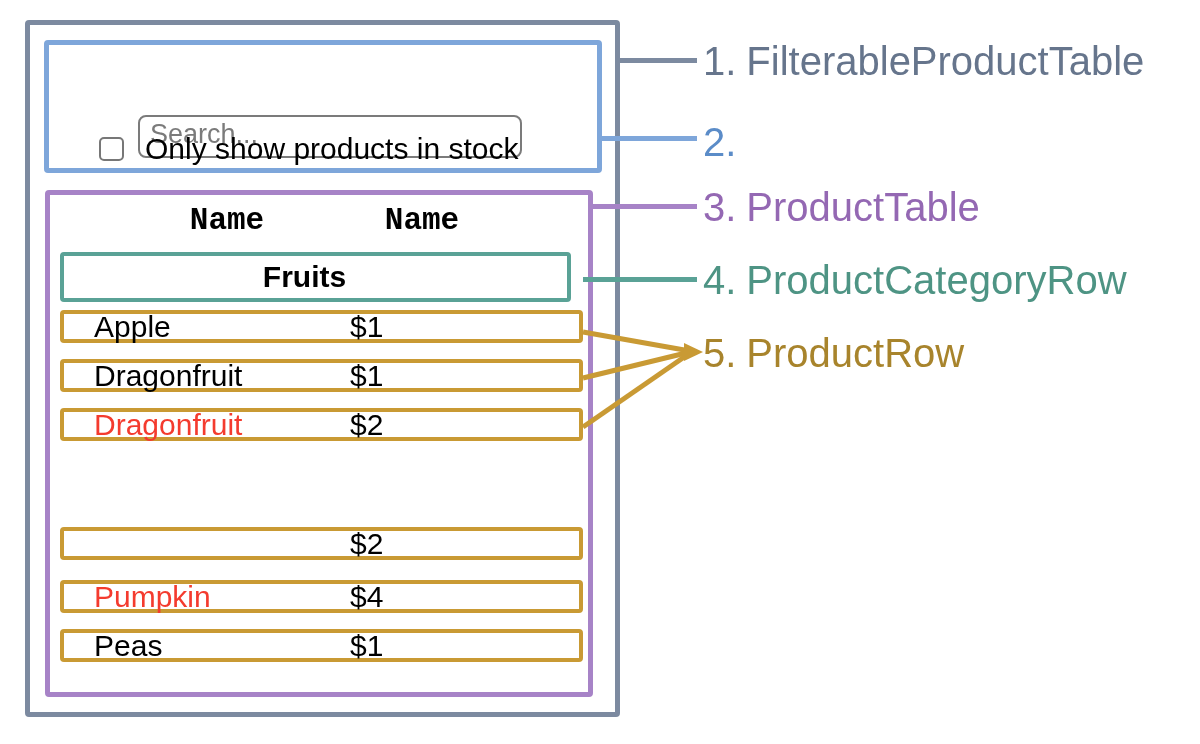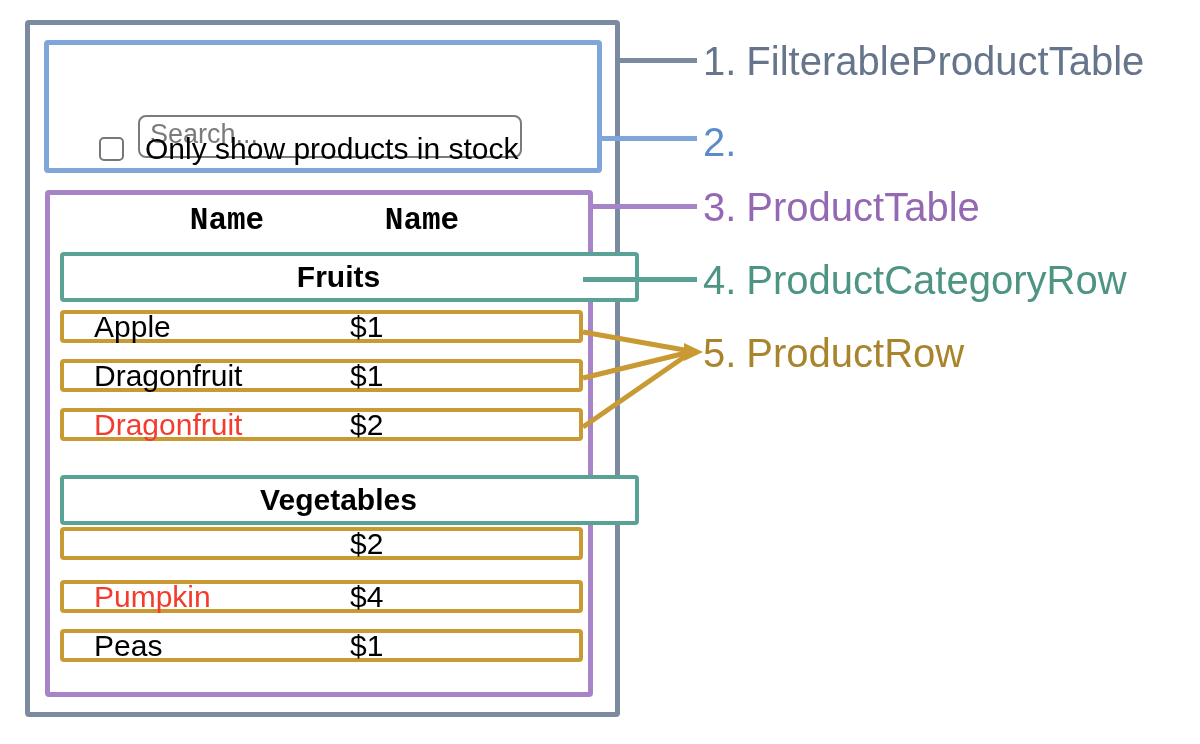--- a/index.html
+++ b/index.html
@@ -27,21 +27,21 @@
     border:2px solid #777;border-radius:5px;background:#fff;cursor:pointer;
   }
   .check-label{font-size:30px;color:#000;white-space:nowrap;}
 
   
   .th{position:absolute;top:203px;transform:translateX(-50%);font-size:31px;font-weight:bold;color:#000;z-index:3;white-space:nowrap;font-family:Liberation Mono, monospace;}
   .th-name{left:227px;}
   .th-price{left:422px;}
 
   .cat-row{
-    left:60px;width:579px;height:50px;border:4px solid #5aa296;border-radius:4px;
+    left:60px;width:511px;height:50px;border:4px solid #5aa296;border-radius:4px;
     display:flex;align-items:center;justify-content:center;padding-right:58px;
     font-size:30px;font-weight:bold;color:#000;z-index:3;background:#fff;padding-left:36px;
   }
   .prod-row{
     left:60px;width:523px;height:33px;border:4px solid #c99a34;border-radius:4px;
     display:flex;align-items:center;font-size:30px;color:#000;z-index:3;background:#fff;
   }
   .prod-name{position:absolute;left:30px;white-space:nowrap;}
   .prod-price{position:absolute;left:286px;white-space:nowrap;color:#000;}
   .red .prod-name{color:#f43b2e;}
@@ -101,23 +101,20 @@
   </div>
   <div class="abs prod-row r-dragonfruit">
     <span class="prod-name">Dragonfruit</span>
     <span class="prod-price">$1</span>
   </div>
   <div class="abs prod-row r-passionfruit red">
     <span class="prod-name">Dragonfruit</span>
     <span class="prod-price">$2</span>
   </div>
 
-  <div class="abs cat-row r-vegetables">
-    <span>Vegetables</span>
-  </div>
 
   <div class="abs prod-row r-spinach">
     <span class="prod-price">$2</span>
   </div>
   <div class="abs prod-row r-pumpkin red">
     <span class="prod-name">Pumpkin</span>
     <span class="prod-price">$4</span>
   </div>
   <div class="abs prod-row r-peas">
     <span class="prod-name">Peas</span>

